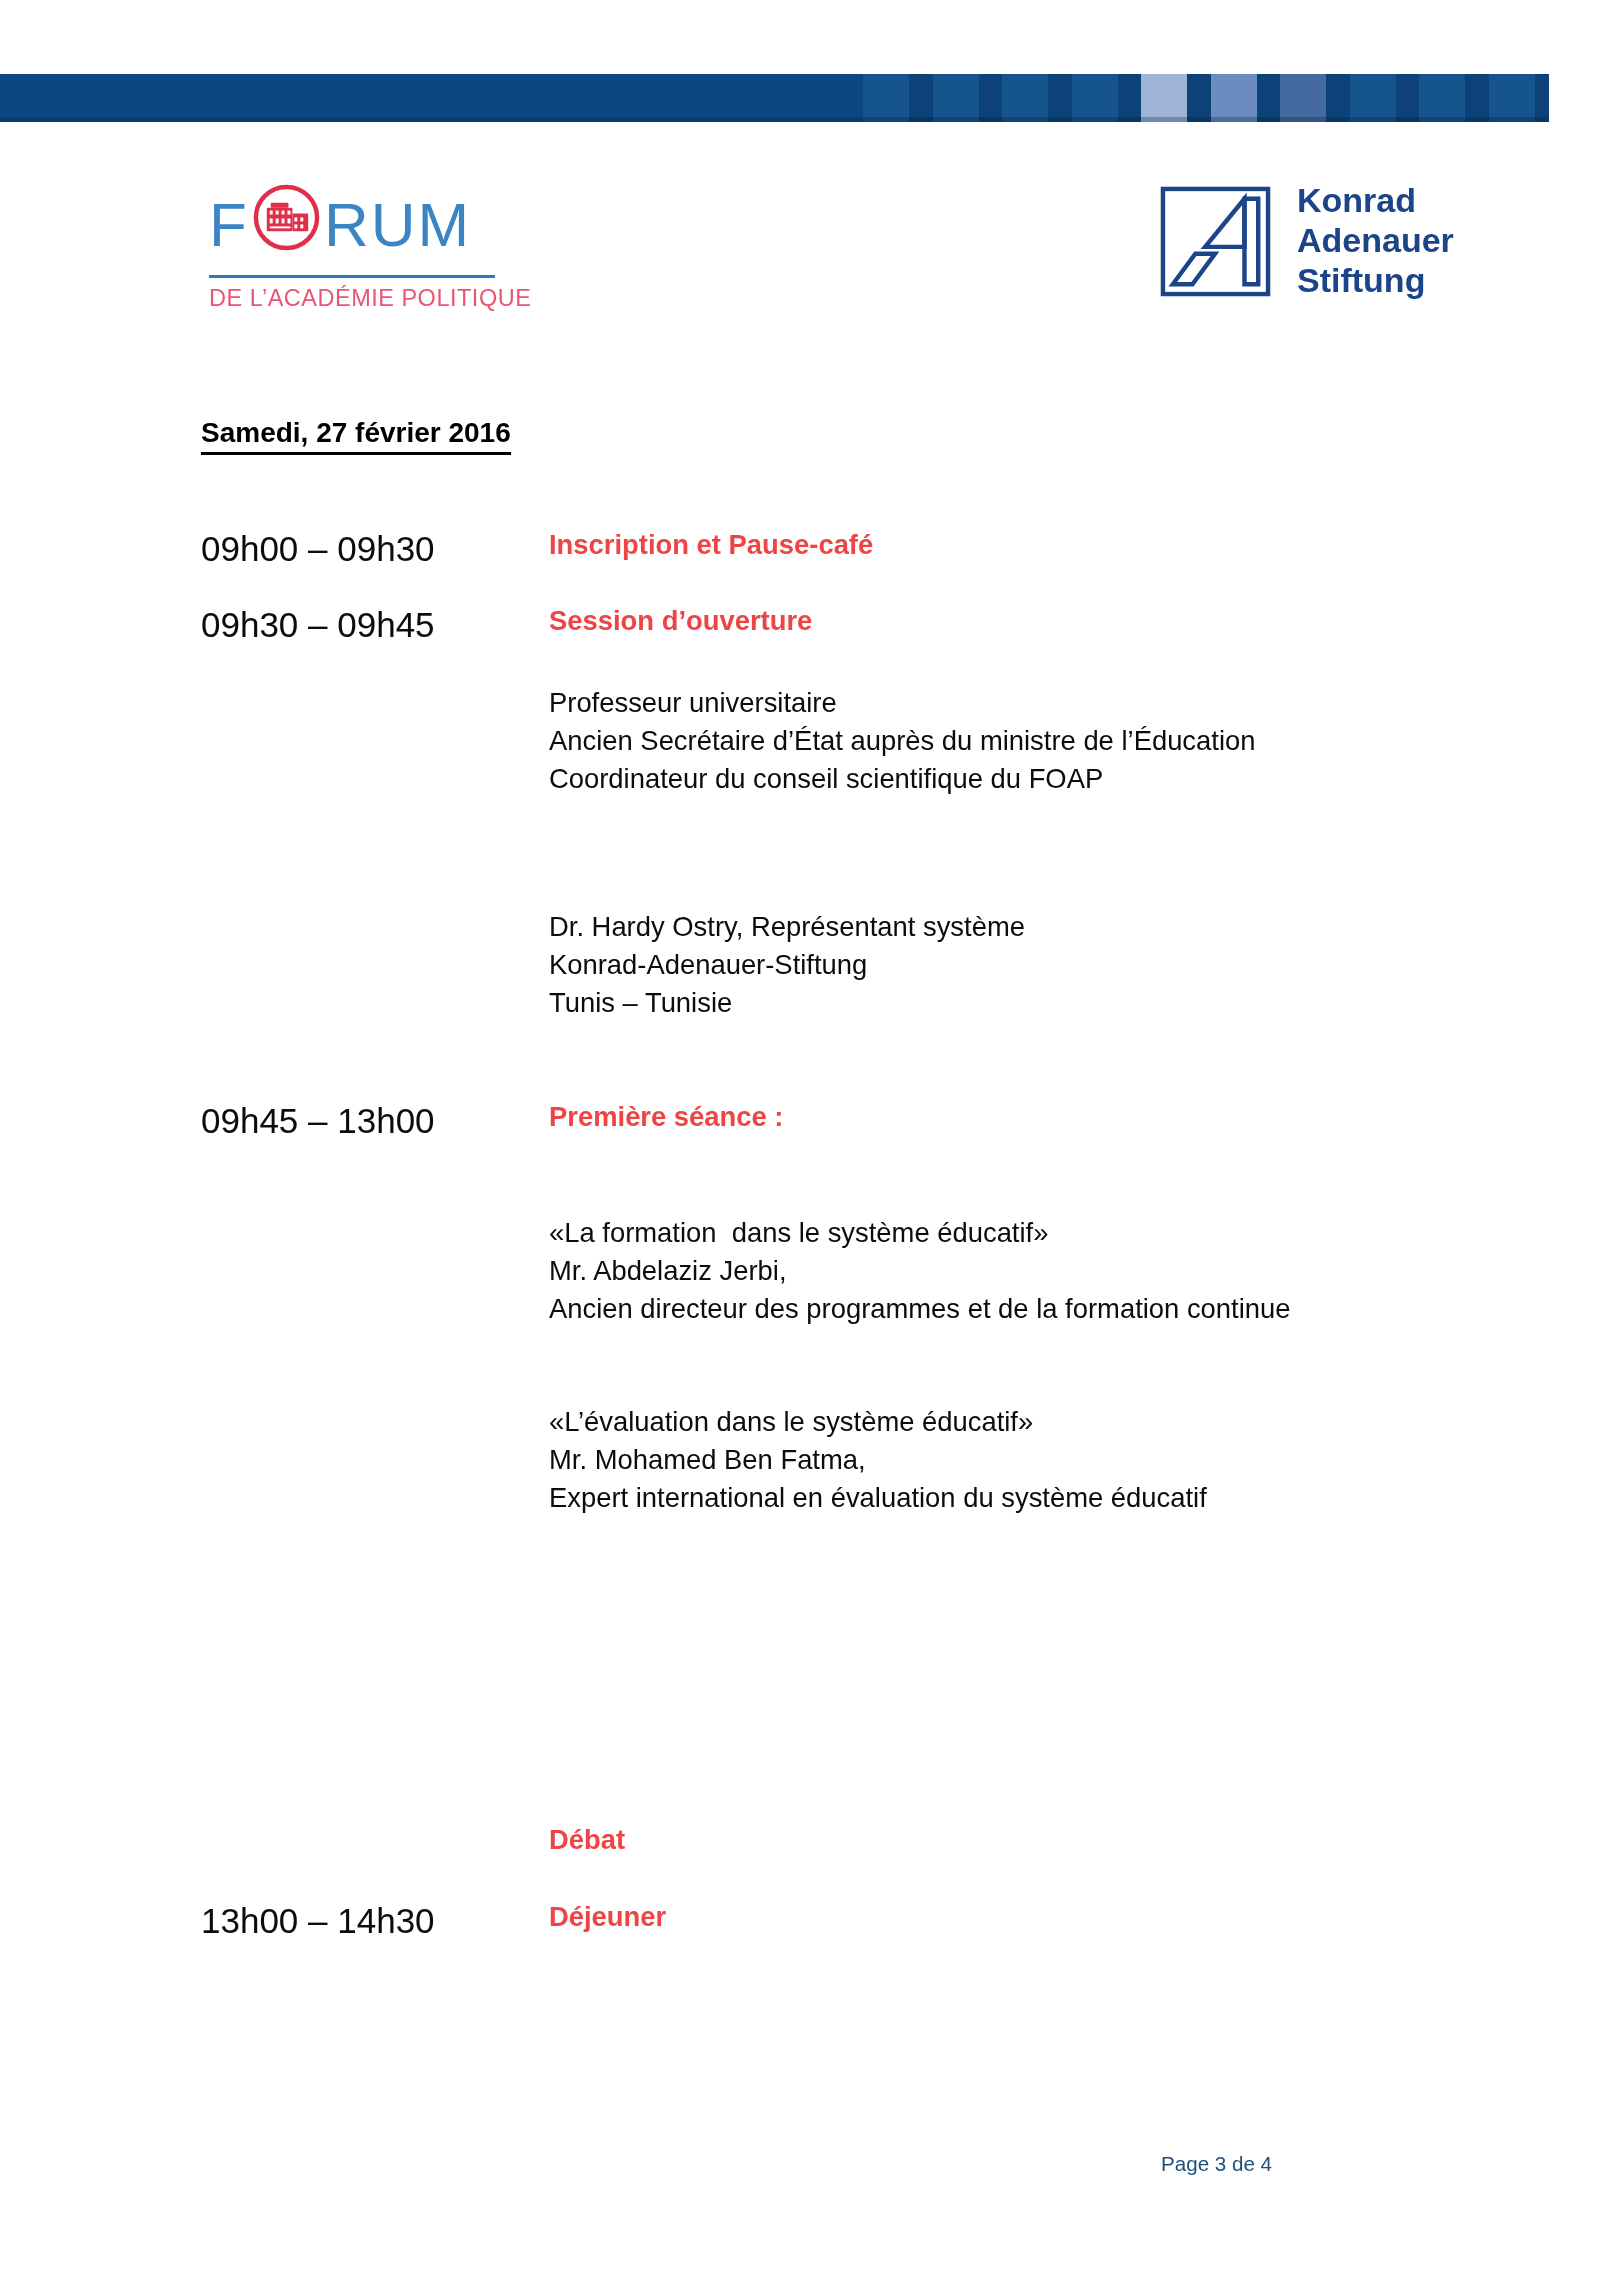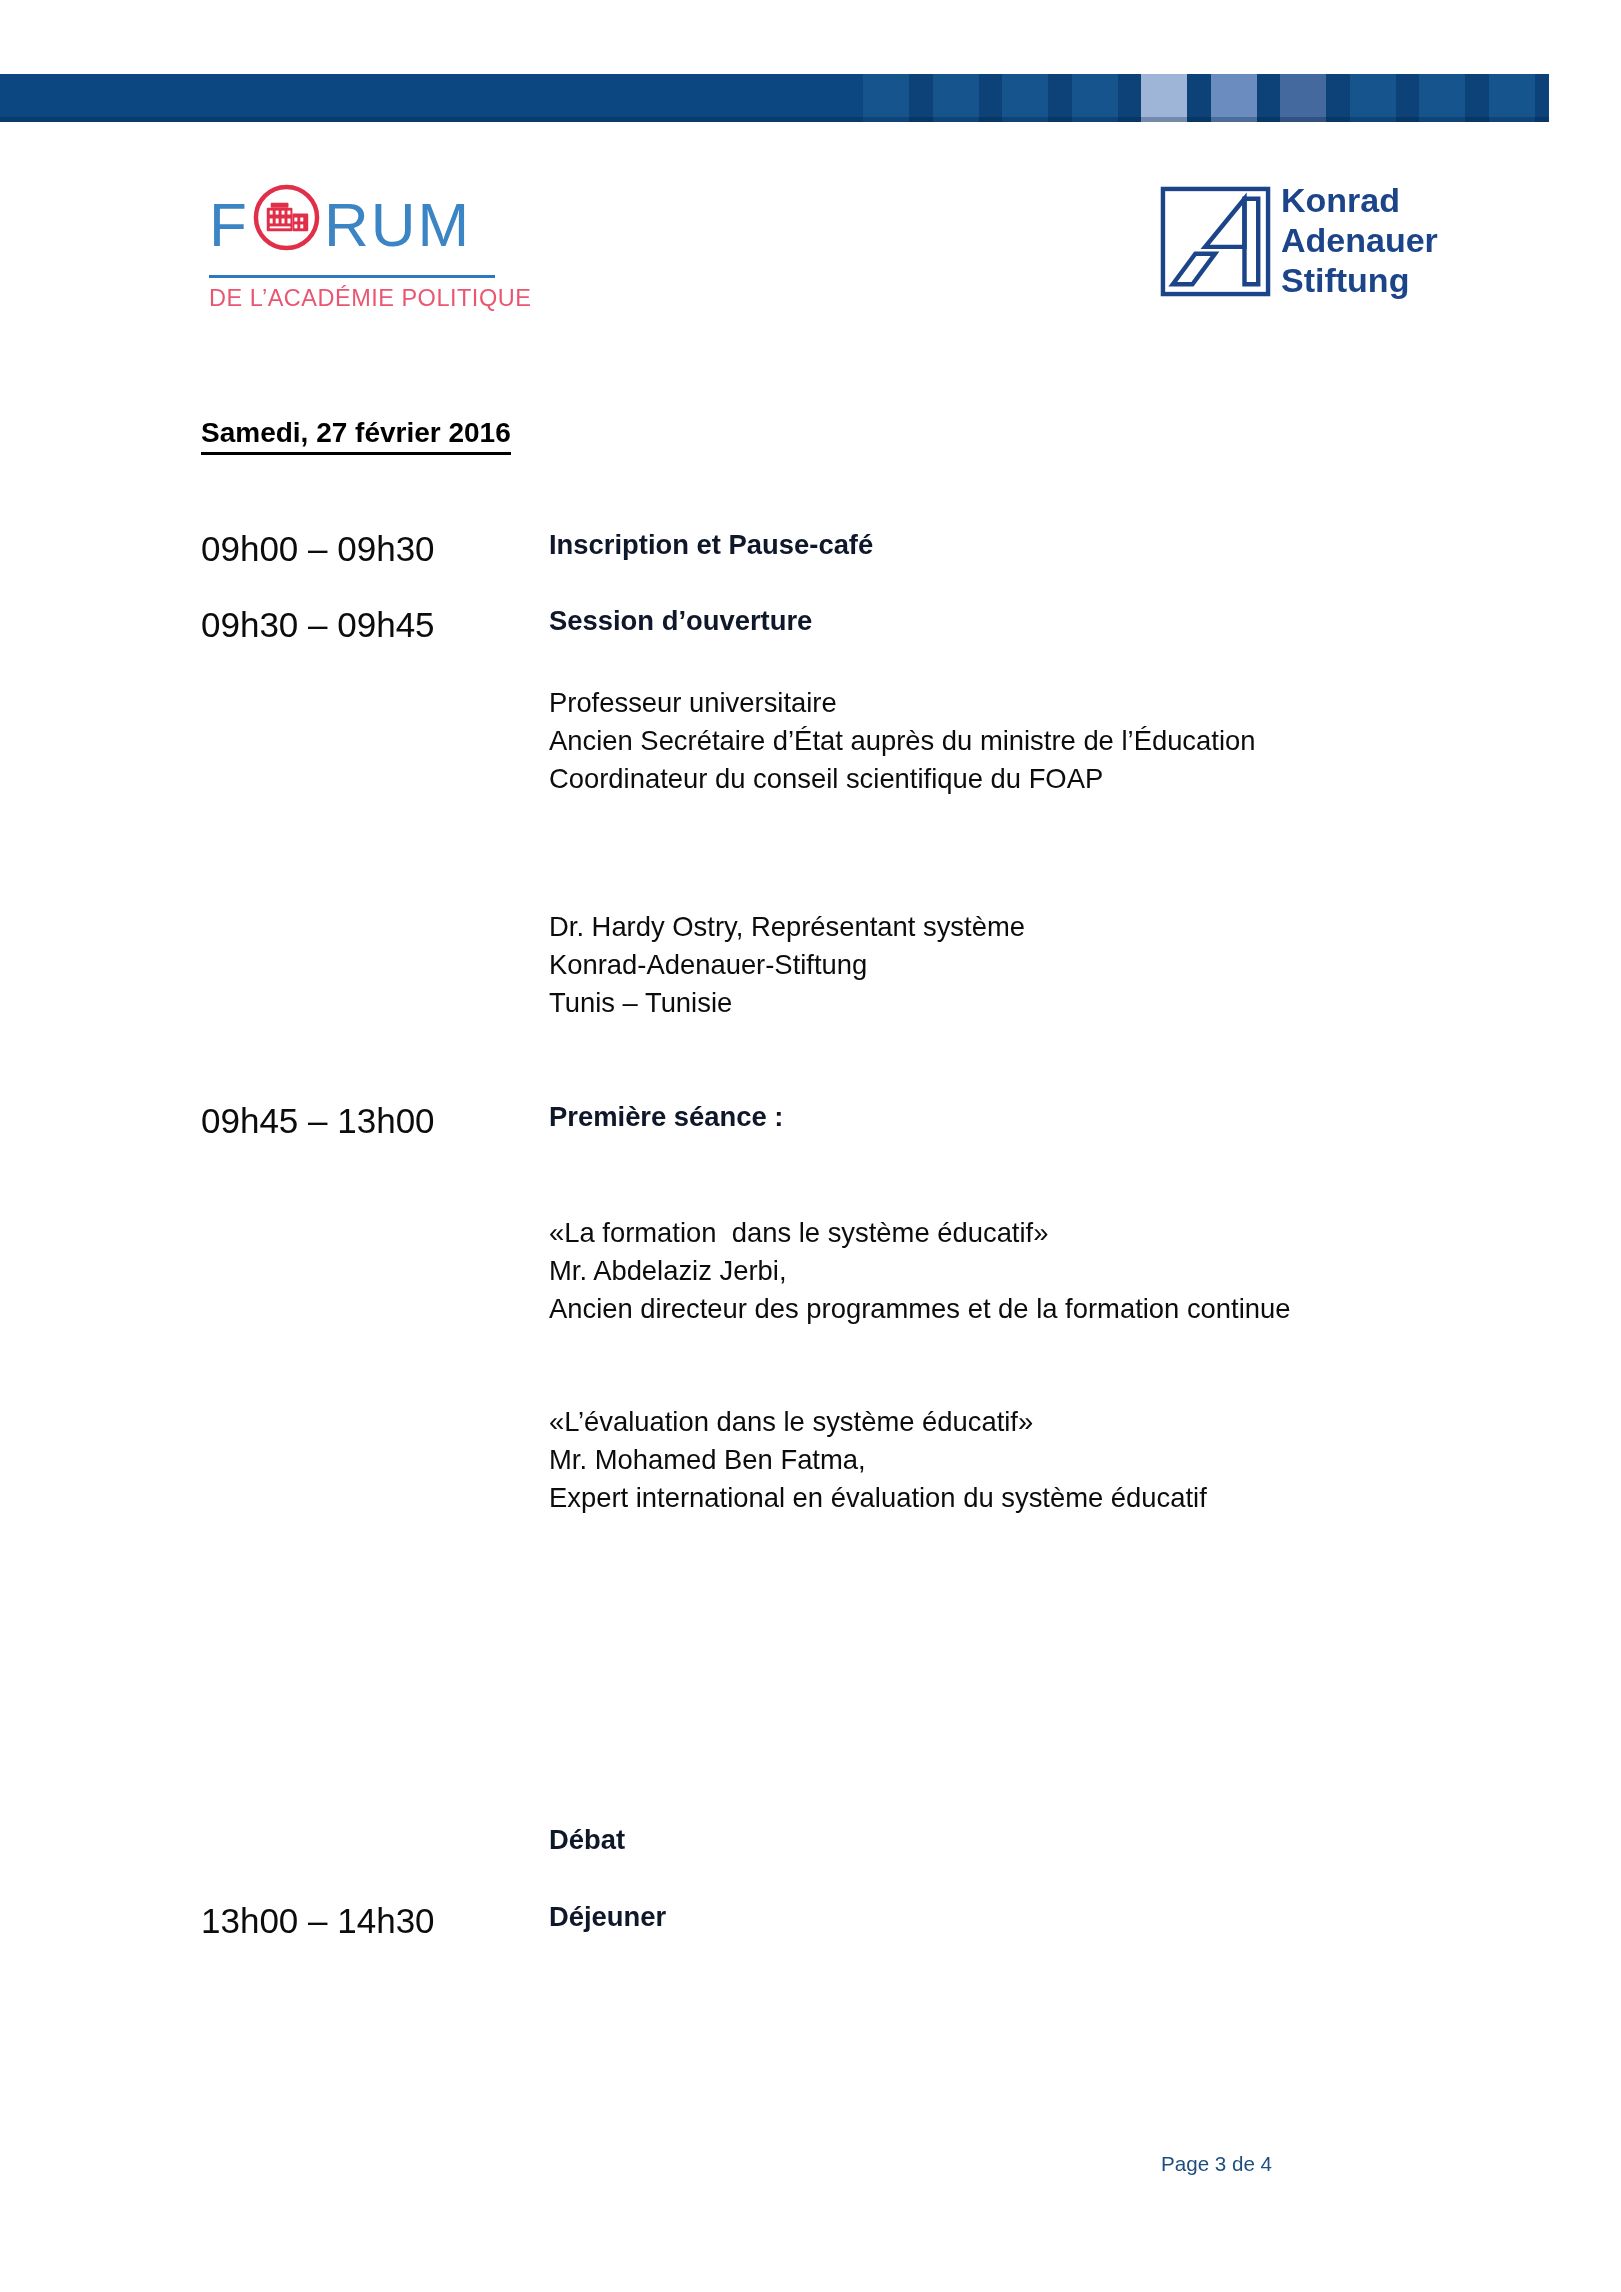--- a/index.html
+++ b/index.html
@@ -36,42 +36,42 @@
     font-weight:400;
   }
   .forum-word .oglyph{margin:0 2px;}
   .forum-rule{width:286px;height:2.9px;background:#2E79BD;margin-top:8.8px;}
   .forum-sub{
     margin-top:7.8px;color:#EA5672;font-size:23.5px;letter-spacing:0.5px;
     white-space:nowrap;font-weight:400;
   }
 
   
-  .kas-logo{position:absolute;left:1160px;top:186px;display:flex;gap:10px;align-items:flex-start;}
+  .kas-logo{position:absolute;left:1160px;top:186px;display:flex;gap:26px;align-items:flex-start;}
   .kas-text{
     color:#1C4489;font-size:34px;line-height:40px;font-weight:600;
     margin-top:-5.9px;white-space:nowrap;
   }
 
   
   .date-heading{
     position:absolute;left:201px;top:417px;
     font-size:28px;font-weight:700;
     border-bottom:3.9px solid #000;padding-bottom:2.9px;
     white-space:pre;
   }
 
   
   .sched-time{
     position:absolute;left:201px;
     font-size:35px;white-space:pre;color:#0c0c0c;
   }
   .sched-title{
     position:absolute;left:549px;
-    font-size:27.4px;font-weight:700;white-space:pre;color:#0f172a;
+    font-size:27.4px;font-weight:700;white-space:pre;color:#ef4444;
   }
   .para{position:absolute;left:549px;}
   .para .line{
     font-size:27.4px;line-height:38px;white-space:pre;color:#0c0c0c;
   }
 
   .r-i0{top:529px;}
   .r-i1{top:605px;}
   .r-p0{top:684px;}
   .r-p1{top:908px;}

